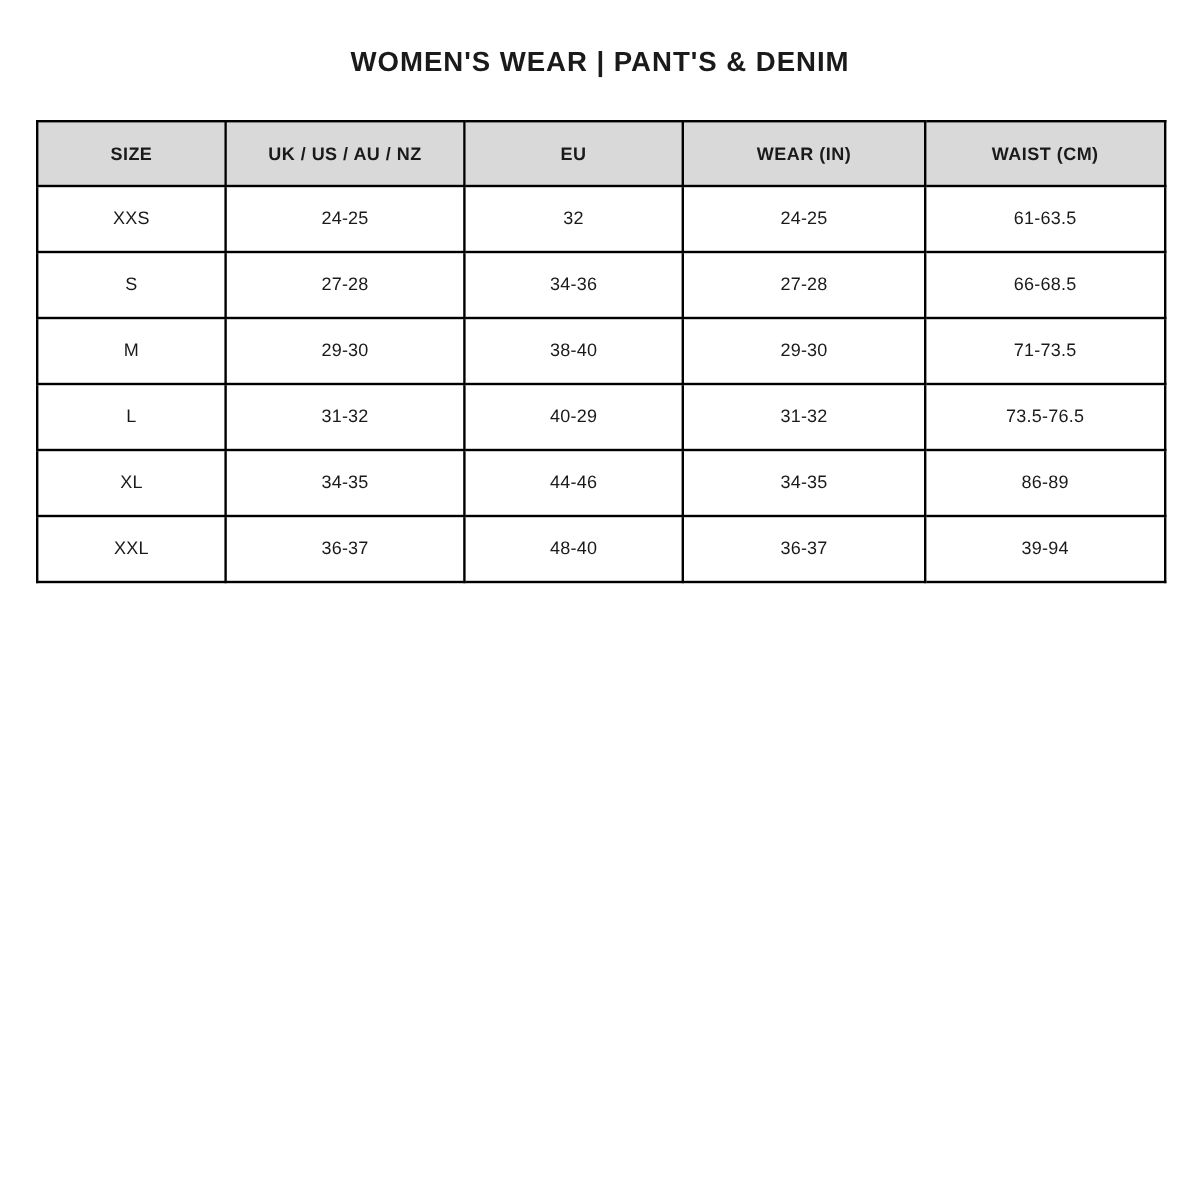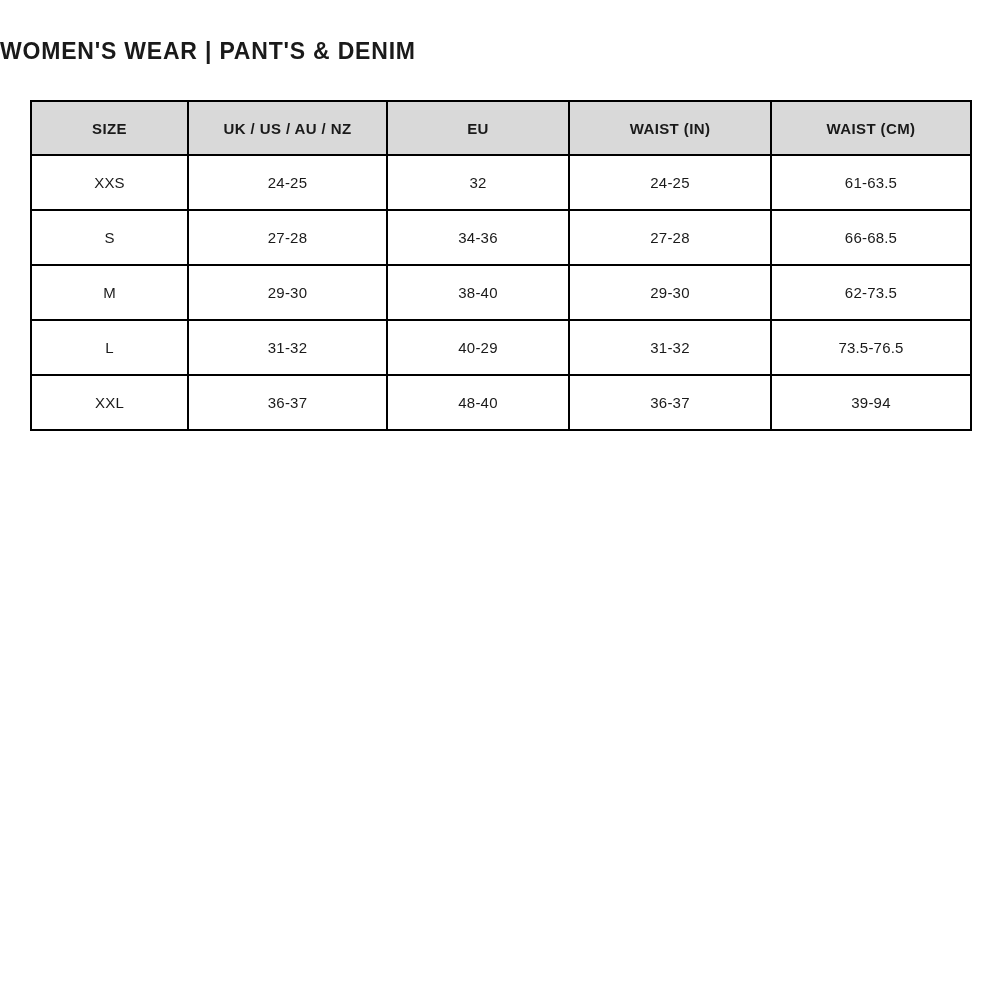--- a/index.html
+++ b/index.html
@@ -16,21 +16,21 @@
     width: 1000px;
     height: 1000px;
     background: #ffffff;
     overflow: hidden;
   }
   .page-title {
     position: absolute;
     top: 38px;
     left: 0;
     width: 1000px;
-    text-align: left;
+    text-align: center;
     font-size: 23px;
     font-weight: bold;
     letter-spacing: 0.8px;
     color: #1a1a1a;
   }
   .size-table-wrap {
     position: absolute;
     left: 30px;
     top: 100px;
     width: 992px;
@@ -85,21 +85,21 @@
           <col class="c1">
           <col class="c2">
           <col class="c3">
           <col class="c4">
       </colgroup>
       <thead>
         <tr>
           <th>SIZE</th>
           <th>UK / US / AU / NZ</th>
           <th>EU</th>
-          <th>WAIST (IN)</th>
+          <th>WEAR (IN)</th>
           <th>WAIST (CM)</th>
         </tr>
       </thead>
       <tbody>
         <tr>
           <td>XXS</td>
           <td>24-25</td>
           <td>32</td>
           <td>24-25</td>
           <td>61-63.5</td>
@@ -109,28 +109,35 @@
           <td>27-28</td>
           <td>34-36</td>
           <td>27-28</td>
           <td>66-68.5</td>
         </tr>
         <tr>
           <td>M</td>
           <td>29-30</td>
           <td>38-40</td>
           <td>29-30</td>
-          <td>62-73.5</td>
+          <td>71-73.5</td>
         </tr>
         <tr>
           <td>L</td>
           <td>31-32</td>
           <td>40-29</td>
           <td>31-32</td>
           <td>73.5-76.5</td>
+        </tr>
+        <tr>
+          <td>XL</td>
+          <td>34-35</td>
+          <td>44-46</td>
+          <td>34-35</td>
+          <td>86-89</td>
         </tr>
         <tr>
           <td>XXL</td>
           <td>36-37</td>
           <td>48-40</td>
           <td>36-37</td>
           <td>39-94</td>
         </tr>
       </tbody>
     </table>

